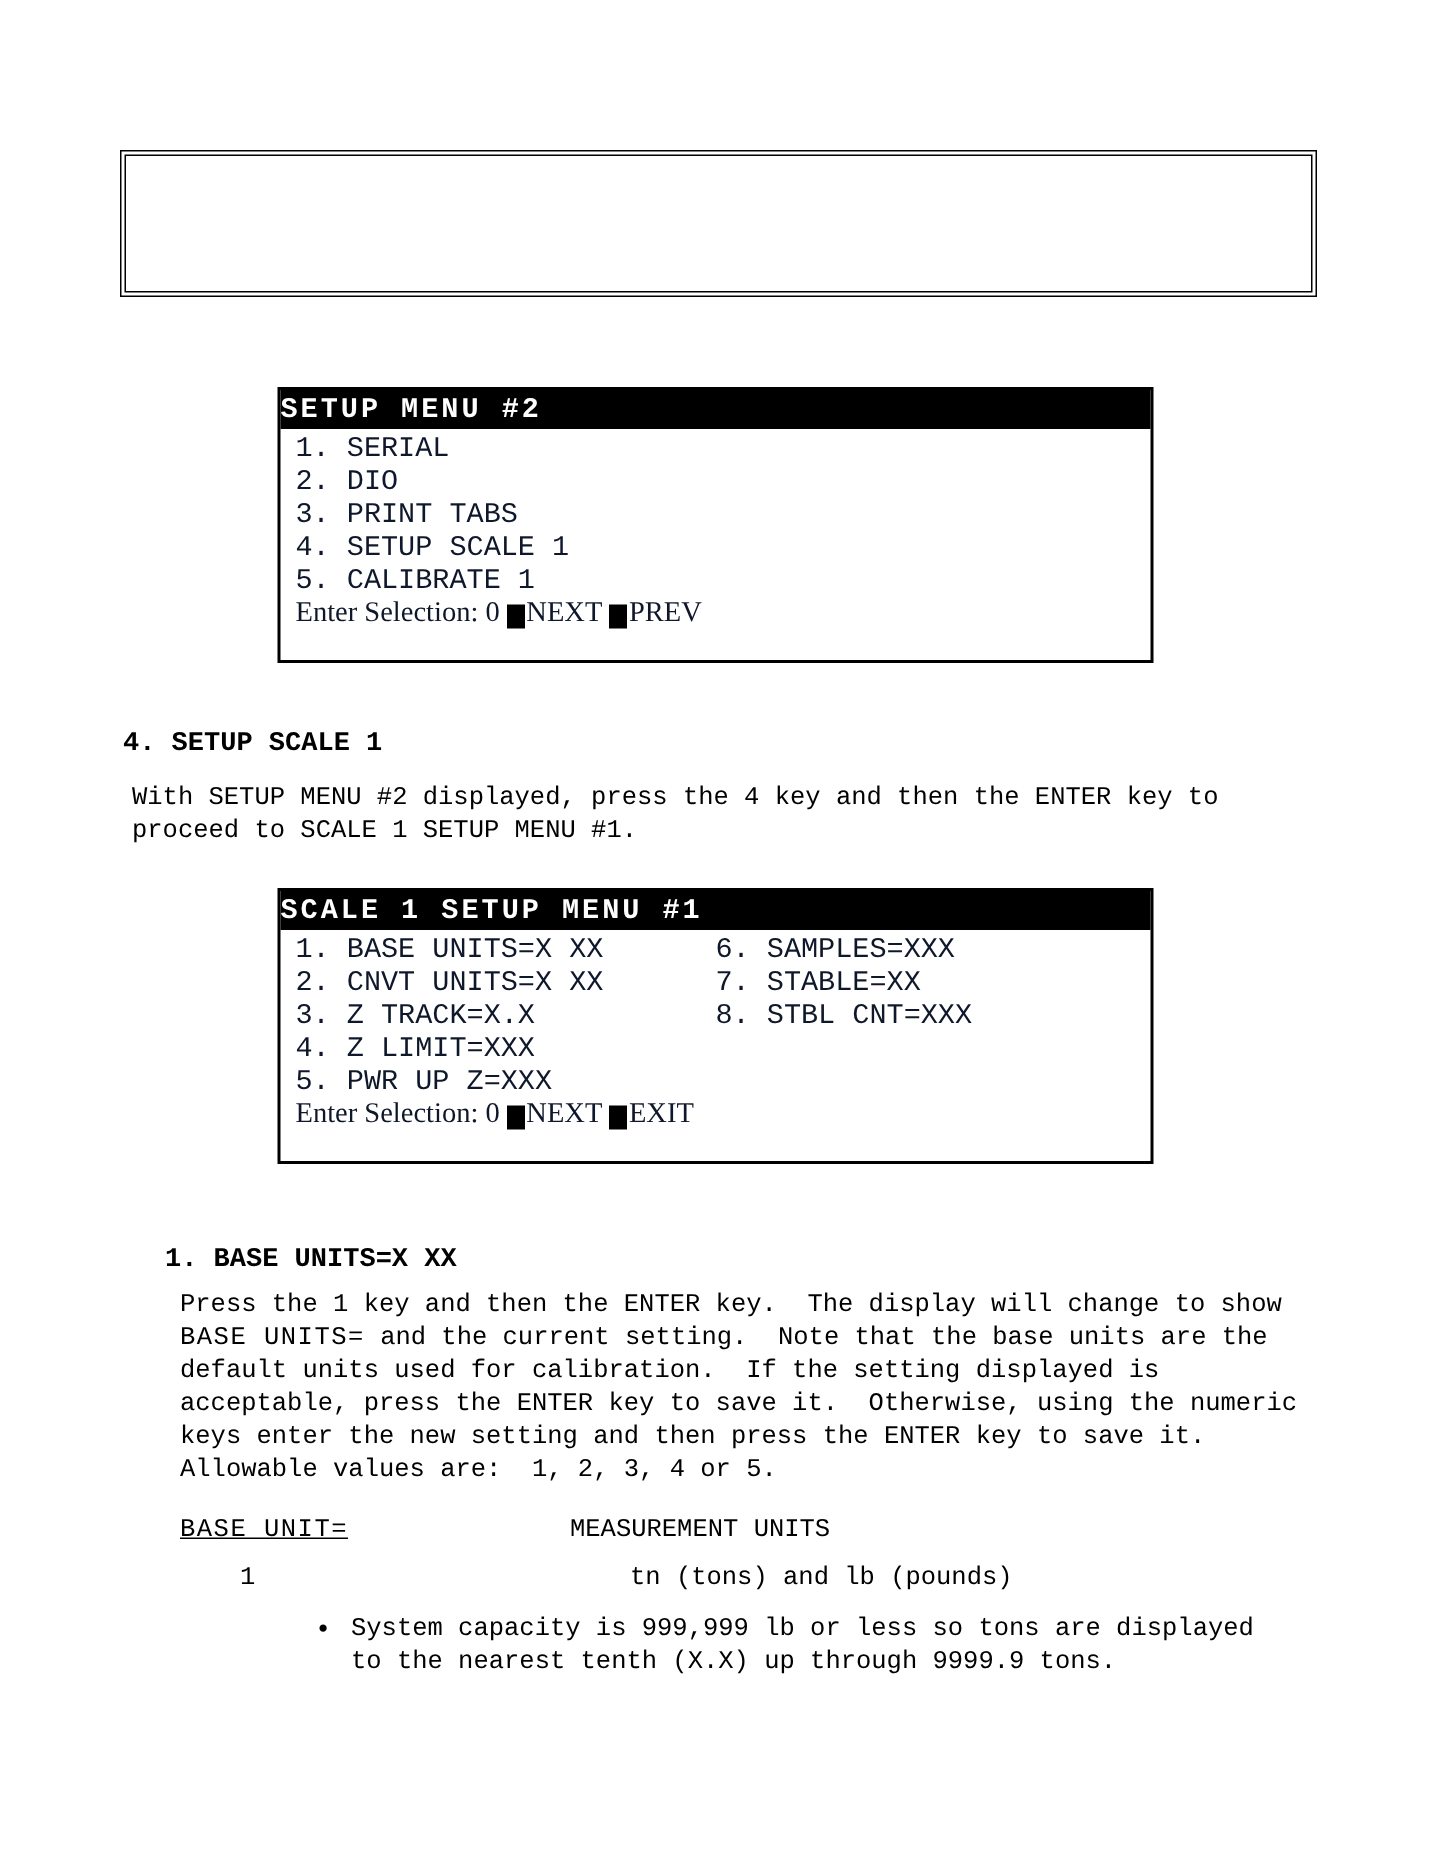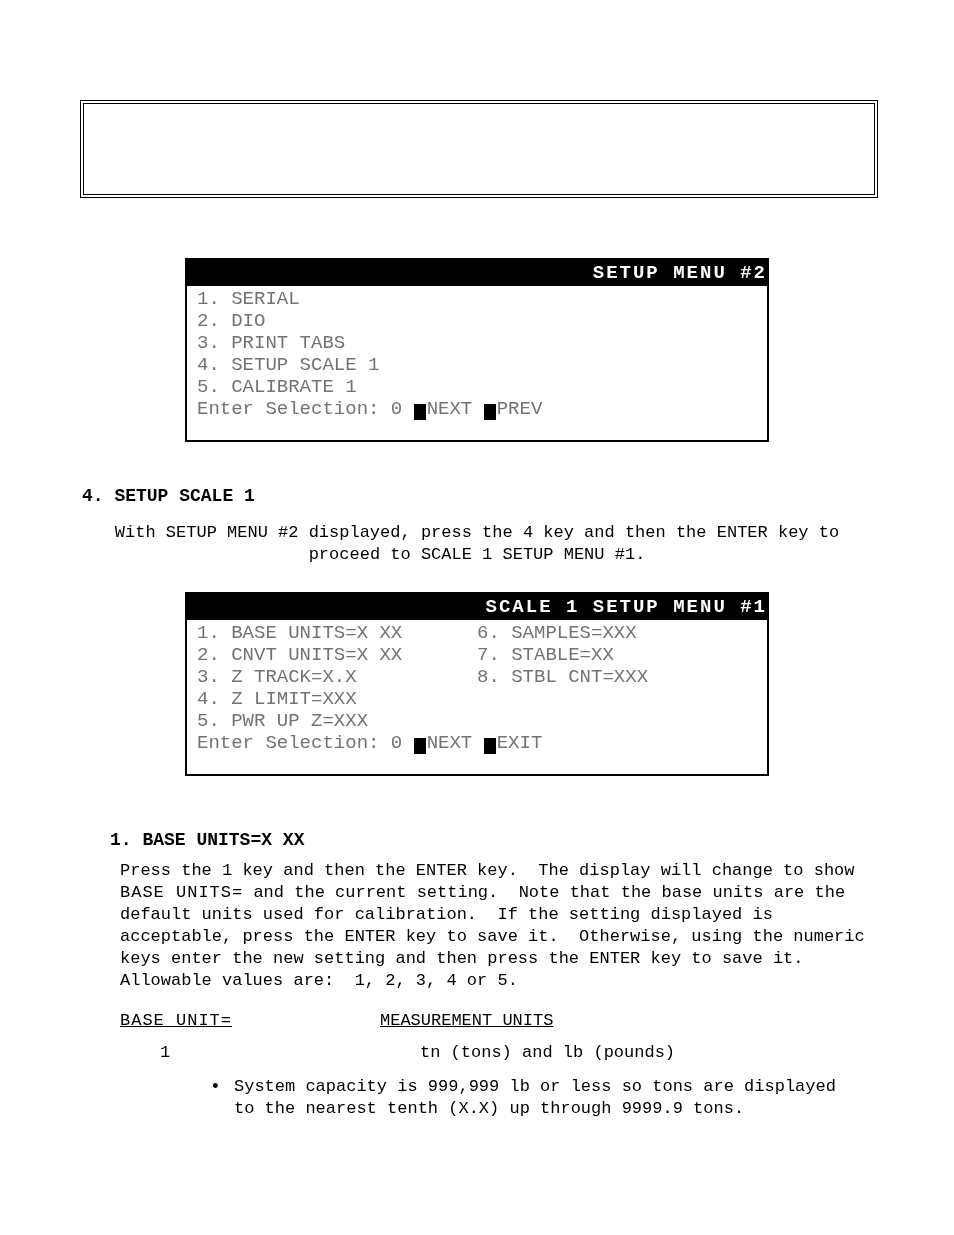--- a/index.html
+++ b/index.html
@@ -37,41 +37,42 @@
   .screen {
     border: 2px solid #000;
     width: 580px;
     margin: 20px auto 36px auto;
     font-size: 19px;
     line-height: 22px;
   }
   .screen .titlebar {
     background: #000;
     color: #fff;
-    text-align: right;
+    text-align: left;
     padding: 2px 0;
     letter-spacing: 2px;
     font-weight: bold;
   }
   .screen .body {
     padding: 2px 10px 20px 10px;
-    color: #737373;
+    color: #0f172a;
   }
   .screen .cols {
     display: flex;
   }
   .screen .col {
     flex: 1;
     white-space: nowrap;
   }
   .screen .row {
     white-space: nowrap;
   }
   .selection-line {
     white-space: nowrap;
+    font-family: Liberation Serif, serif;
   }
   .navkey {
     display: inline-block;
   }
   .blackblock {
     display: inline-block;
     width: 12px;
     height: 16px;
     background: #000;
     vertical-align: text-bottom;
@@ -135,21 +136,21 @@
         <span>0</span>
         <span> </span>
         <span class="navkey"><span class="blackblock"></span><span>NEXT</span></span>
         <span>  </span>
         <span class="navkey"><span class="blackblock"></span><span>PREV</span></span>
       </div>
     </div>
   </div>
 
   <div class="h-section">4. SETUP SCALE 1</div>
-  <div class="p-body" style="padding-left:8px;text-align:center;">With SETUP MENU #2 displayed, press the 4 key and then the ENTER key to proceed to SCALE 1 SETUP MENU #1.</div>
+  <div class="p-body" style="padding-left:8px;">With SETUP MENU #2 displayed, press the 4 key and then the ENTER key to proceed to SCALE 1 SETUP MENU #1.</div>
 
   <div class="screen">
     <div class="titlebar">SCALE 1 SETUP MENU #1</div>
     <div class="body">
       <div class="cols">
         <div class="col">
           <div class="row">1. BASE UNITS=X XX</div>
           <div class="row">2. CNVT UNITS=X XX</div>
           <div class="row">3. Z TRACK=X.X</div>
           <div class="row">4. Z LIMIT=XXX</div>
@@ -172,21 +173,21 @@
         <span class="navkey"><span class="blackblock"></span><span>EXIT</span></span>
       </div>
     </div>
   </div>
 
   <div class="h-item">1. BASE UNITS=X XX</div>
   <div class="p-body"><span>Press the 1 key and then the ENTER key.  The display will change to show </span><span class="mono-label">BASE UNITS=</span><span> and the current setting.  Note that the base units are the default units used for calibration.  If the setting displayed is acceptable, press the ENTER key to save it.  Otherwise, using the numeric keys enter the new setting and then press the ENTER key to save it.  Allowable values are:  1, 2, 3, 4 or 5.</span></div>
 
   <div class="p-body" style="display:flex; padding-top:12px;">
     <div style="width:260px; text-decoration:underline;" class="mono-label">BASE UNIT=</div>
-    <div style="text-decoration:underline;">MEASUREMENT UNITS</div>
+    <div style="">MEASUREMENT UNITS</div>
   </div>
   <div class="p-body" style="display:flex; padding-top:4px;">
     <div style="width:260px; padding-left:40px;">1</div>
     <div>tn (tons) and lb (pounds)</div>
   </div>
 
   <div class="bullet-row">
     <div class="bullet-dot">•</div>
     <div class="bullet-text">System capacity is 999,999 lb or less so tons are displayed to the nearest tenth (X.X) up through 9999.9 tons.</div>
   </div>

